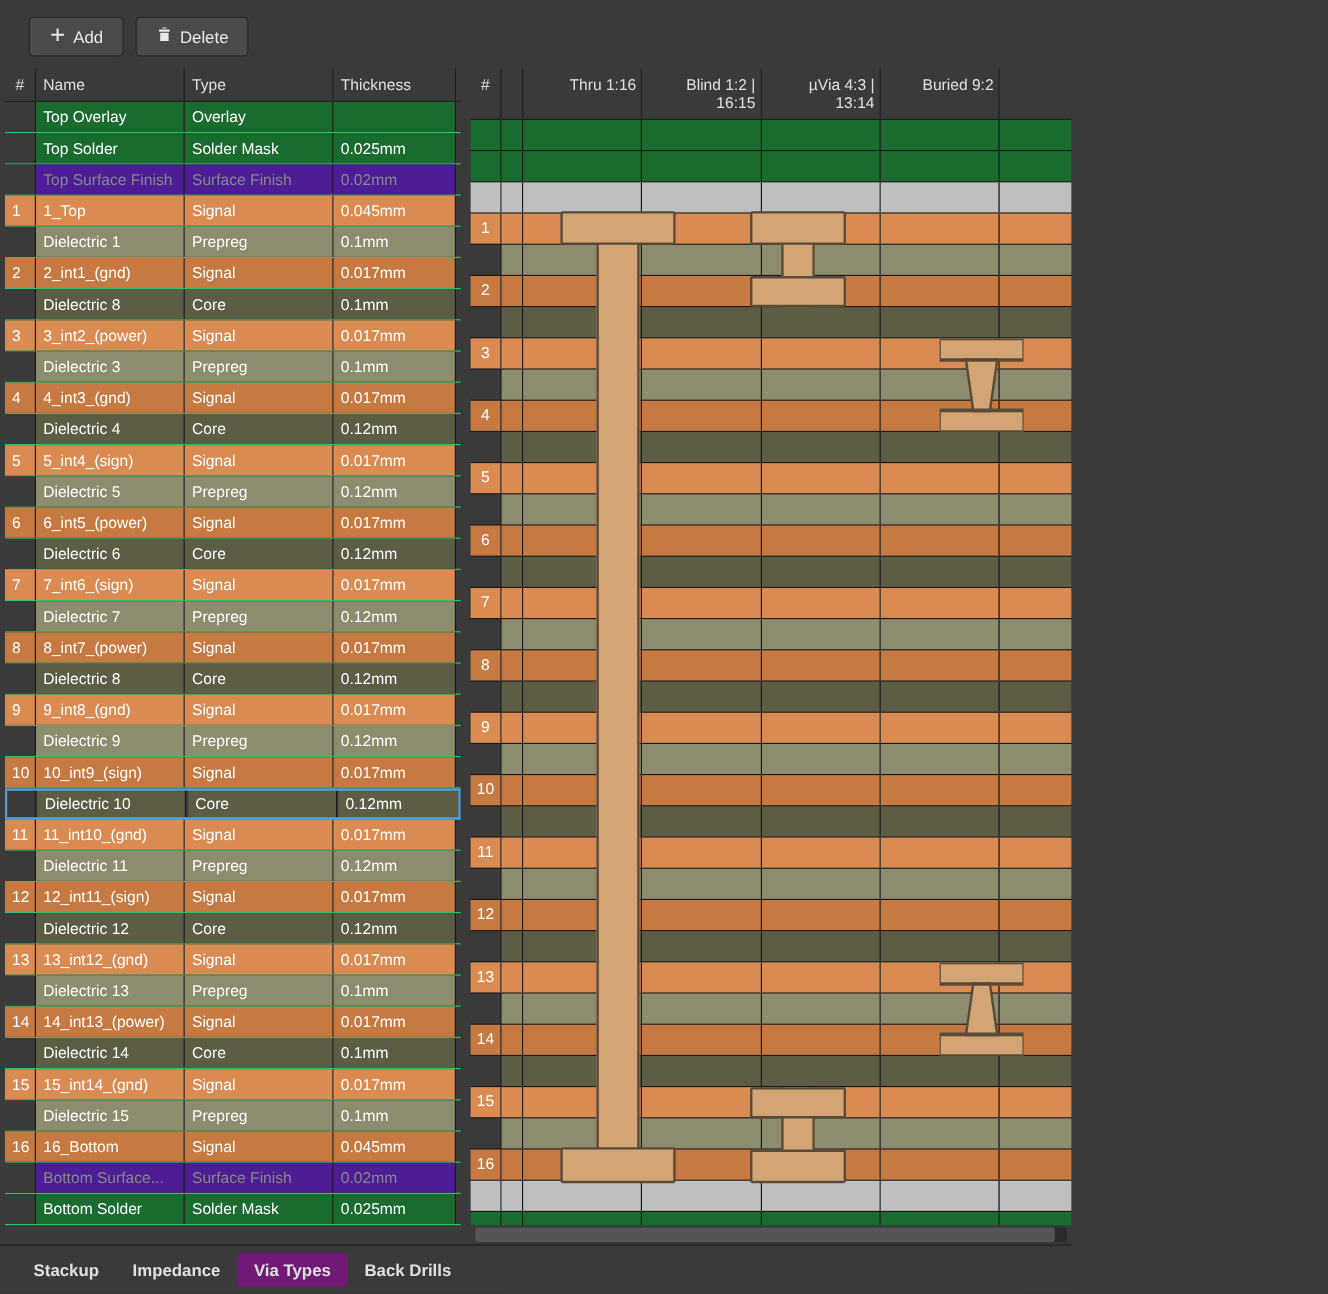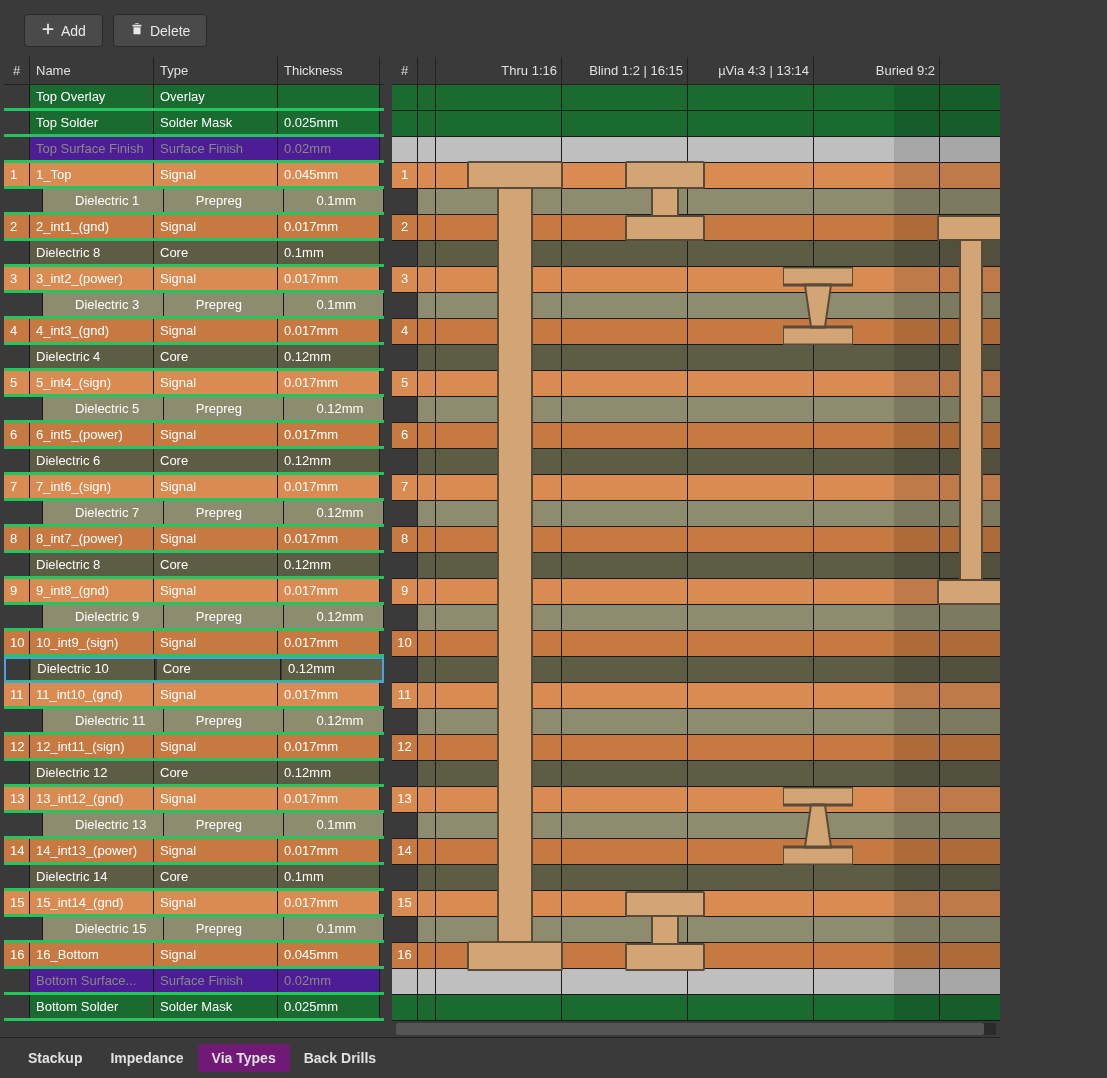--- a/index.html
+++ b/index.html
@@ -1,45 +1,45 @@
 <!DOCTYPE html>
 <html><head>
 <meta charset="utf-8">
 <style>
 * { box-sizing: border-box; margin: 0; padding: 0; font-family: 'Segoe UI', Arial, sans-serif; }
 body { background: #3a3a3a; color: #e0e0e0; font-size: 13px; user-select: none; }
-.app { width: 1000px; height: 1078px; display: flex; flex-direction: column; background: #3a3a3a; }
+.app { width: 893px; height: 1078px; display: flex; flex-direction: column; background: #3a3a3a; }
 
 .toolbar { display: flex; gap: 10px; padding: 14px 20px 10px 24px; }
 .btn { background: #4a4a4a; border: 1px solid #2a2a2a; color: #e8e8e8; padding: 7px 16px; border-radius: 4px; display: flex; align-items: center; gap: 6px; cursor: pointer; font-size: 14px; }
 .btn svg { width: 14px; height: 14px; fill: #e8e8e8; }
 
 .main { flex: 1; display: flex; overflow: hidden; padding: 0 0 0 4px; gap: 8px; }
 .left-panel { width: 380px; display: flex; flex-direction: column; }
 .right-panel { flex: 1; display: flex; flex-direction: column; overflow: hidden; }
 
 .hdr-row { display: flex; background: #3a3a3a; border-bottom: 1px solid #222; }
 .hdr-cell { padding: 6px 6px; border-right: 1px solid #222; font-size: 13px; color: #e0e0e0; }
 .col-n { width: 26px; text-align: center; }
 .col-name { width: 124px; }
 .col-type { width: 124px; }
 .col-thick { width: 102px; }
 
 .rows { flex: 1; overflow-y: auto; }
-.row { display: flex; height: 26px; align-items: stretch; border-bottom: 3px solid #22c55e; }
+.row { display: flex; height: 26px; align-items: stretch; border-bottom: 1px solid #22c55e; }
 .cell { padding: 4px 6px; border-right: 1px solid #1a1a1a; font-size: 13px; overflow: hidden; white-space: nowrap; text-overflow: ellipsis; display: flex; align-items: center; }
 
 .k-green .cell { background: #1a6b2f; color: #fff; }
 .k-green .col-n { background: #3a3a3a; color: #e0e0e0; }
 .k-surface .cell { background: #4c1d95; color: #888; }
 .k-surface .col-n { background: #3a3a3a; }
 .k-signal .cell { background: #d98b52; color: #fff; }
 .k-signal .col-n { background: #d98b52; color: #fff; }
 .k-signal.dark .cell, .k-signal.dark .col-n { background: #c67a42; }
-.k-prepreg .cell { background: #8e8c6e; color: #fff; padding-left: 32px; }
+.k-prepreg .cell { background: #8e8c6e; color: #fff; }
 .k-prepreg .col-n { background: #3a3a3a; }
 .k-core .cell { background: #5d5c45; color: #fff; }
 .k-core .col-n { background: #3a3a3a; }
 
 .row.selected { outline: 2px solid #4aa0e0; outline-offset: -2px; justify-content: space-between; }
 
 
 .via-hdr { display: flex; border-bottom: 1px solid #222; }
 .via-hdr .col-n2 { width: 26px; text-align: center; padding: 6px 0; border-right: 1px solid #222; }
 .via-hdr .via-col { flex:1; text-align: right; padding: 6px 4px; border-right: 1px solid #222; font-size:13px; }

